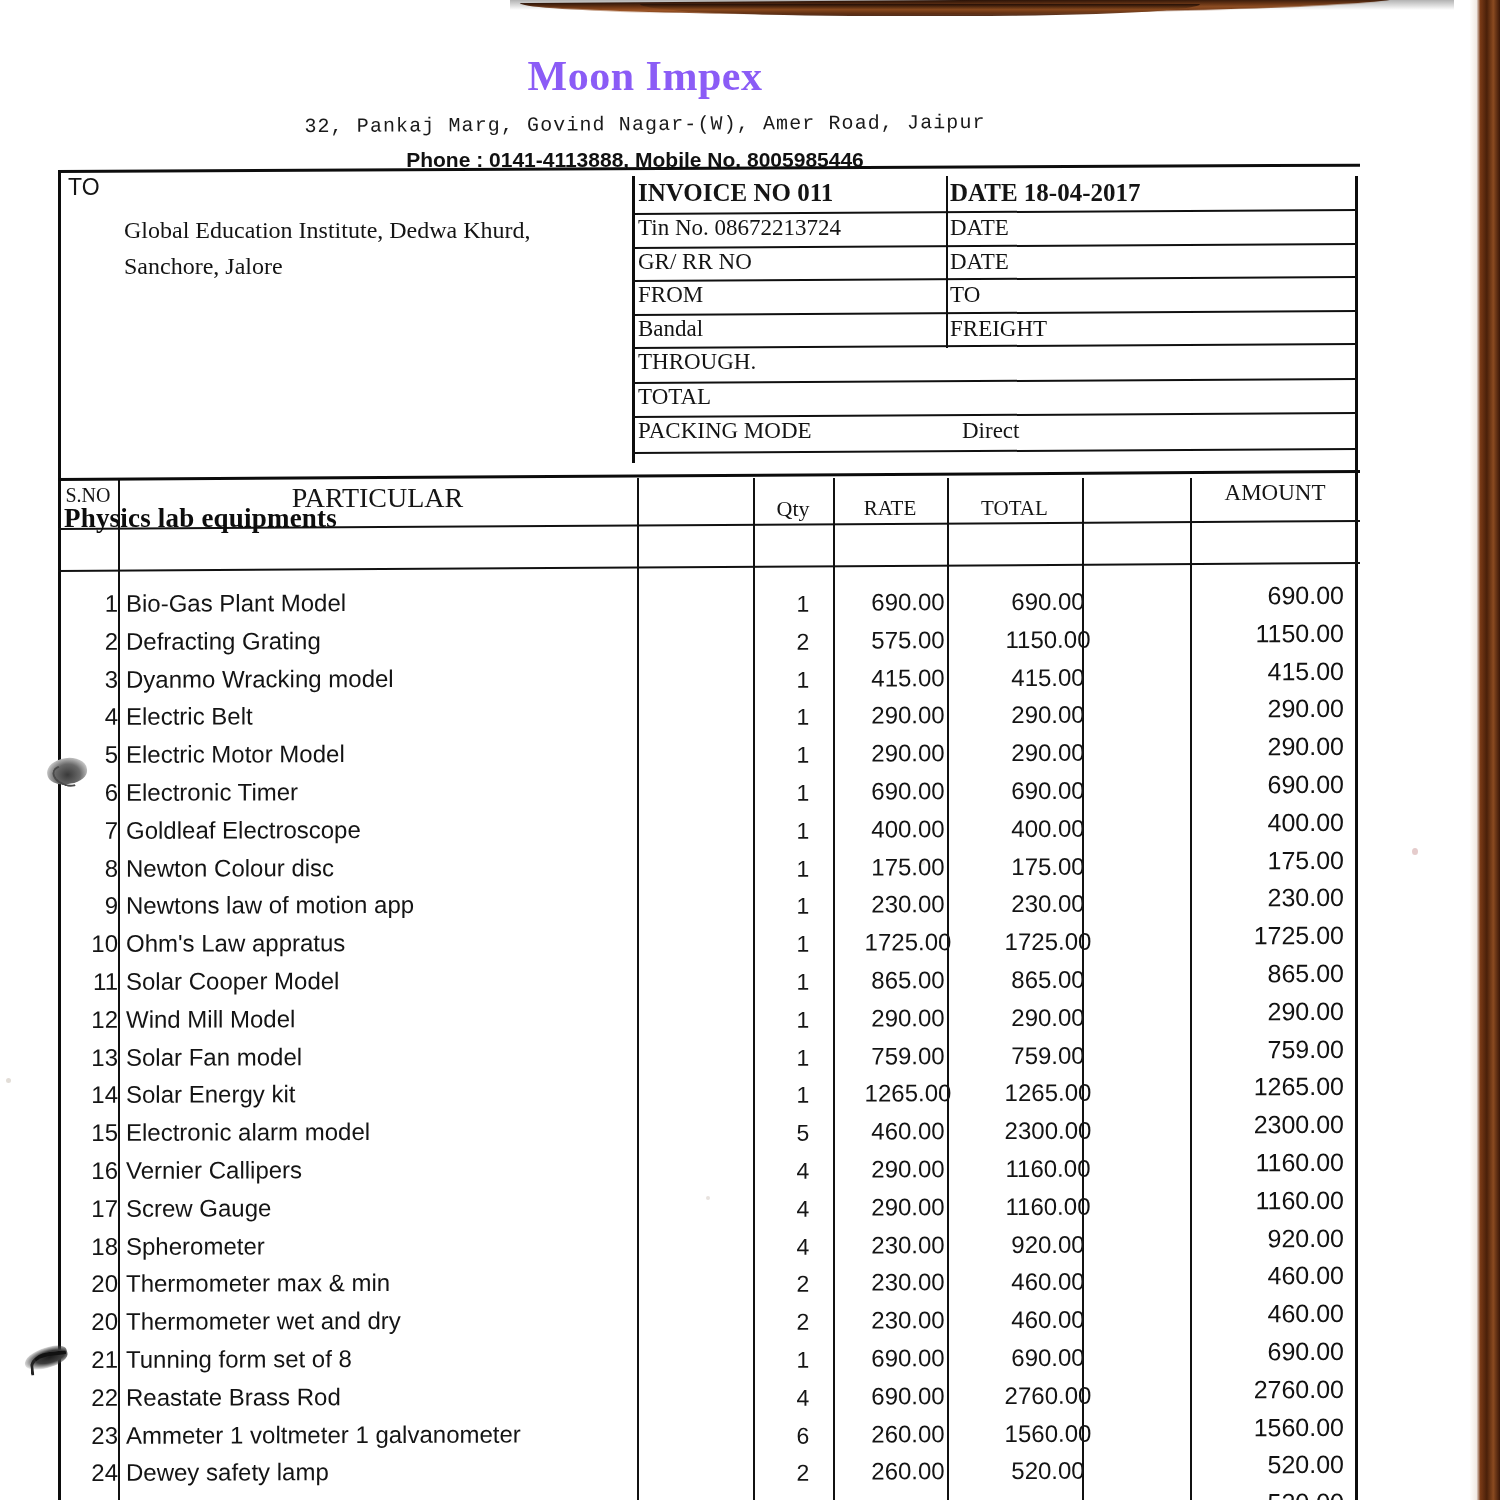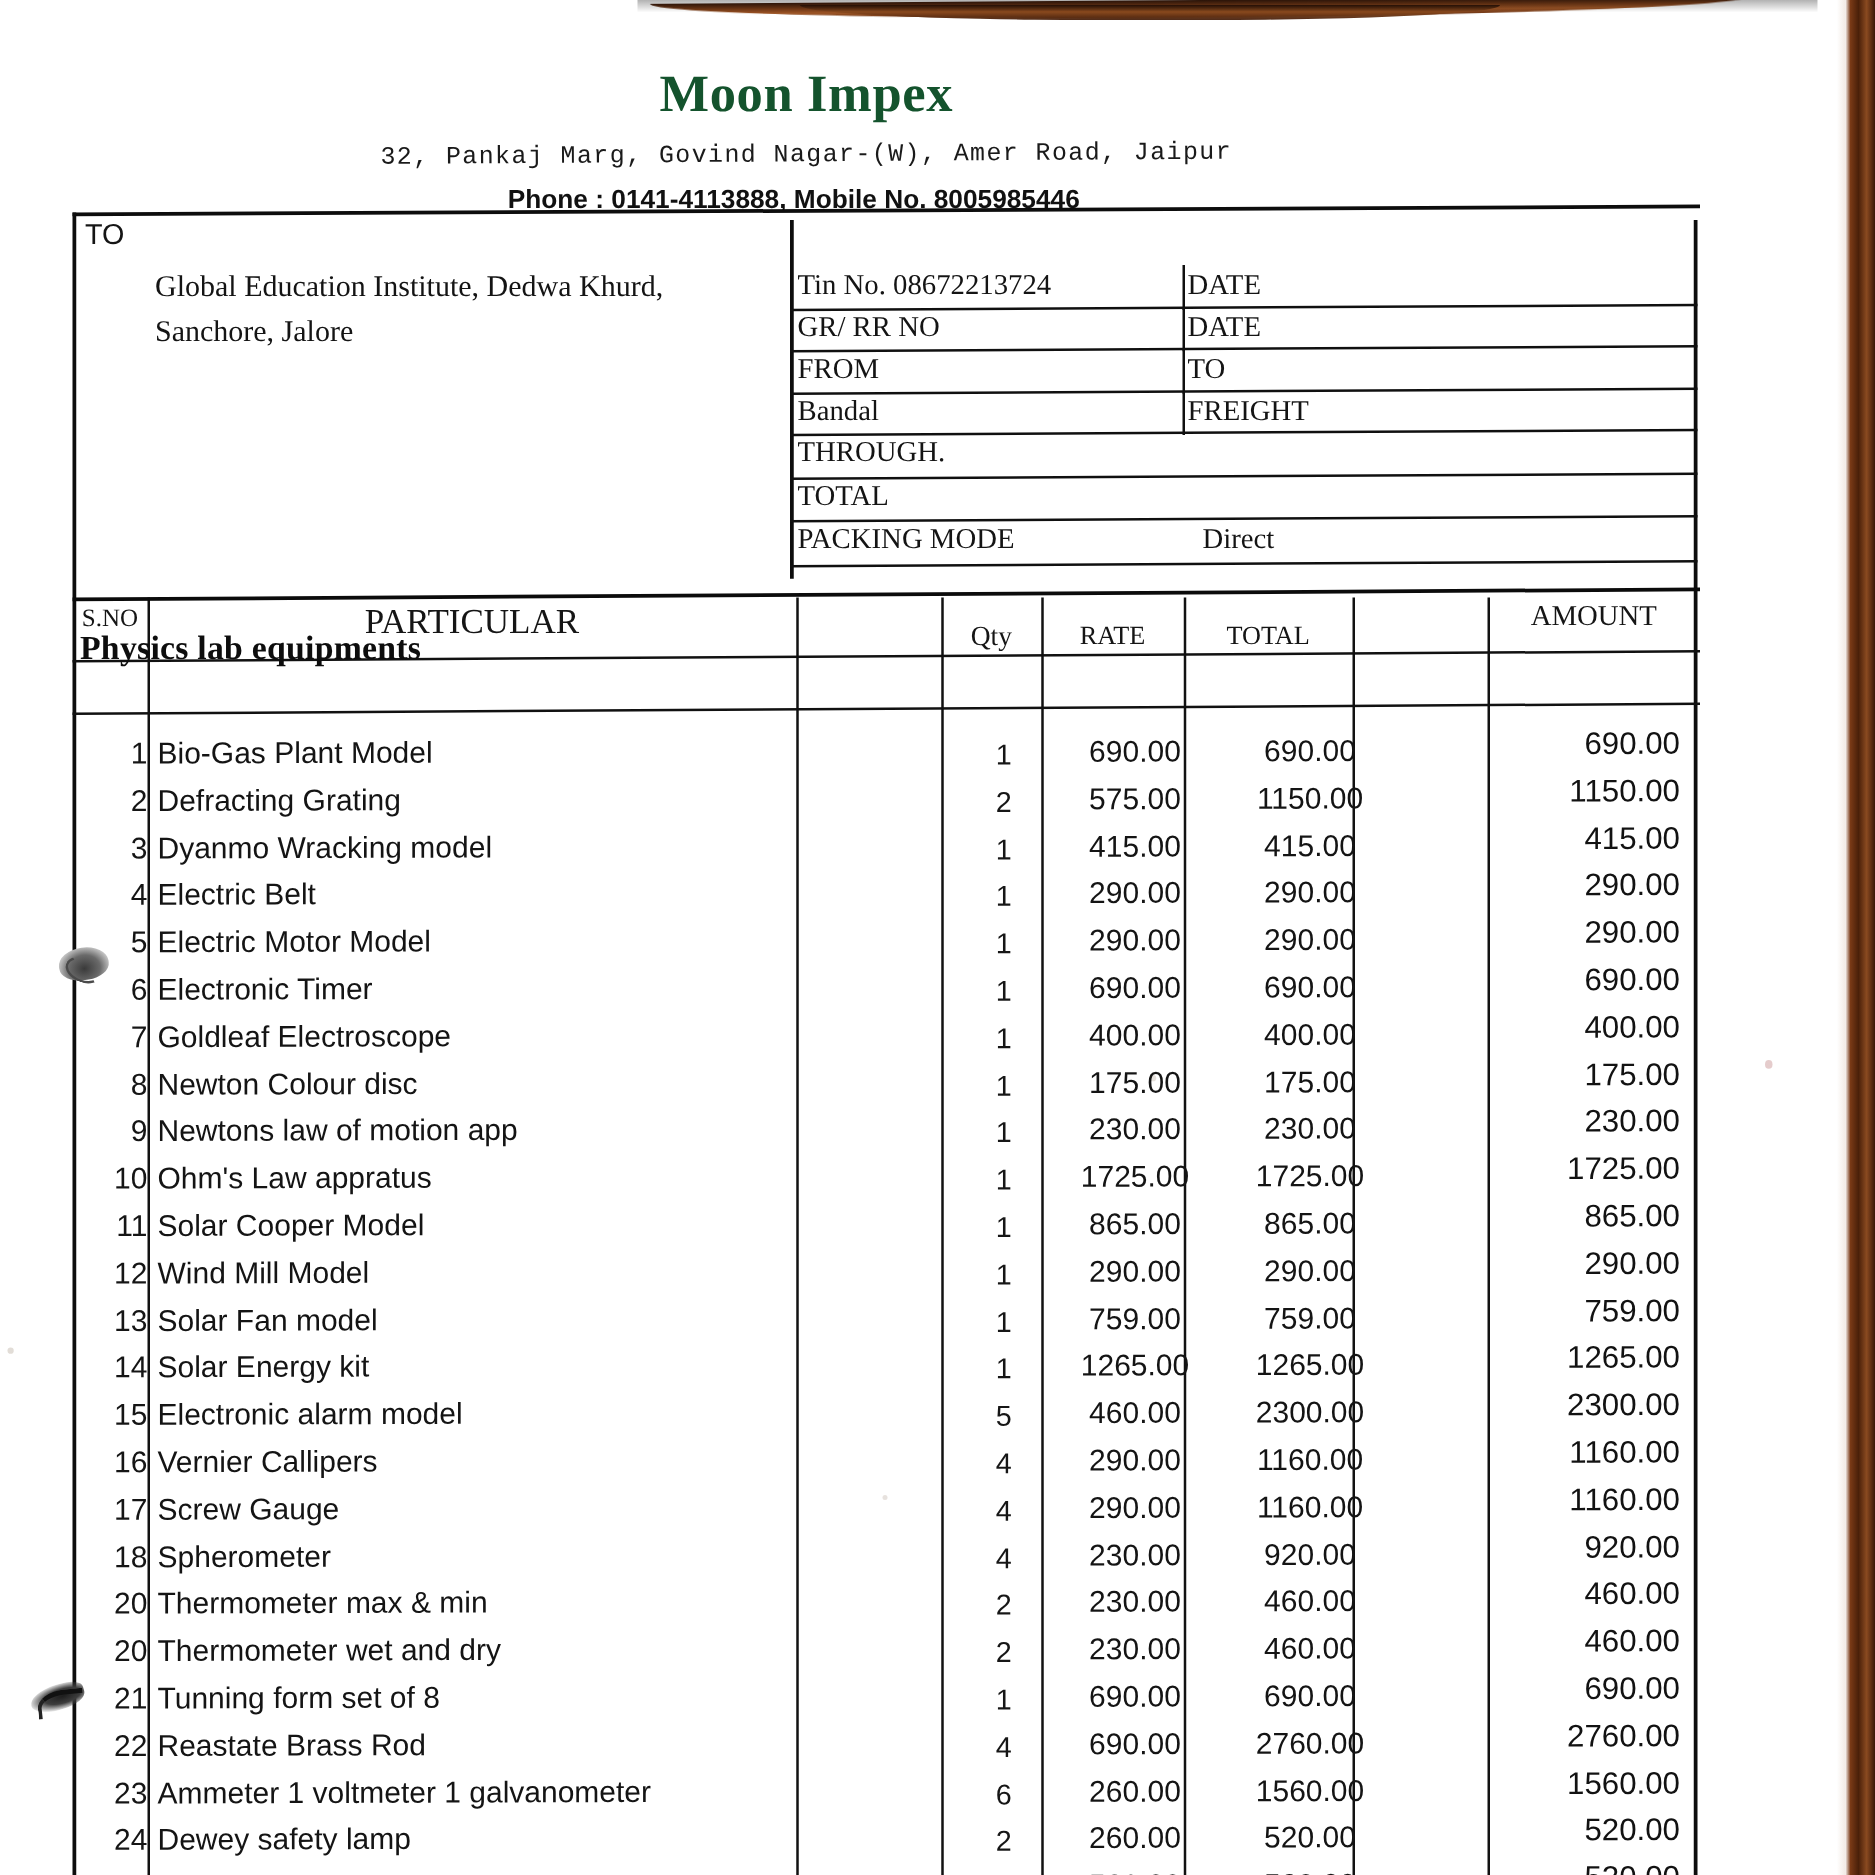--- a/index.html
+++ b/index.html
@@ -41,21 +41,21 @@
   }
   .speck{position:absolute;background:#cfc6bd;border-radius:50%;}
 
   
   #page{position:absolute;left:0;top:0;width:1500px;height:1500px;}
 
   
   .company{
     position:absolute;left:0;top:52px;width:1290px;text-align:center;
     font-family:"Liberation Serif", serif;
-    font-weight:700;font-size:42px;letter-spacing:.5px;color:#14532d;
+    font-weight:700;font-size:42px;letter-spacing:.5px;color:#8b5cf6;
   }
   .address{
     position:absolute;left:0;top:113px;width:1290px;text-align:center;
     font-family:"Liberation Mono", monospace;
     font-size:20px;letter-spacing:1.1px;color:#1a1a1a;
     transform:rotate(-0.35deg);
   }
   .phone{
     position:absolute;left:0;top:148px;width:1270px;text-align:center;
     font-family:"Liberation Sans", sans-serif;
@@ -205,20 +205,26 @@
   <div class="frame-right"></div>
 
   <div class="to-label">TO</div>
   <div class="to-addr">
     <div>Global Education Institute, Dedwa Khurd,</div>
     <div>Sanchore, Jalore</div>
   </div>
   <div class="to-divider"></div>
 
   <div class="meta" id="meta-grid">
+      <div class="meta-row" style="position: absolute; left: 0px; right: 0px; top: 0px; height: 36px;">
+        <div class="meta-cellL" style="font-size: 25px; font-weight: 700;">INVOICE NO 011</div>
+        <div class="meta-cellR" style="font-size: 25px; font-weight: 700;">DATE 18-04-2017</div>
+        <div class="meta-vsplit" style="top: 0px; height: 38px;"></div>
+        <div class="meta-line" style="top: 35px; transform: skewY(-0.32deg);"></div>
+      </div>
       <div class="meta-row" style="position: absolute; left: 0px; right: 0px; top: 36px; height: 33.5px;">
         <div class="meta-cellL" style="font-size: 23px; font-weight: 400;">Tin No. 08672213724</div>
         <div class="meta-cellR" style="font-size: 23px; font-weight: 400;">DATE</div>
         <div class="meta-vsplit" style="top: 0px; height: 35.5px;"></div>
         <div class="meta-line" style="top: 32.5px; transform: skewY(-0.32deg);"></div>
       </div>
       <div class="meta-row" style="position: absolute; left: 0px; right: 0px; top: 69.5px; height: 38px;">
         <div class="meta-cellL" style="font-size: 23px; font-weight: 400;">GR/ RR NO</div>
         <div class="meta-cellR" style="font-size: 23px; font-weight: 400;">DATE</div>
         <div class="meta-vsplit" style="top: 0px; height: 35.5px;"></div>

